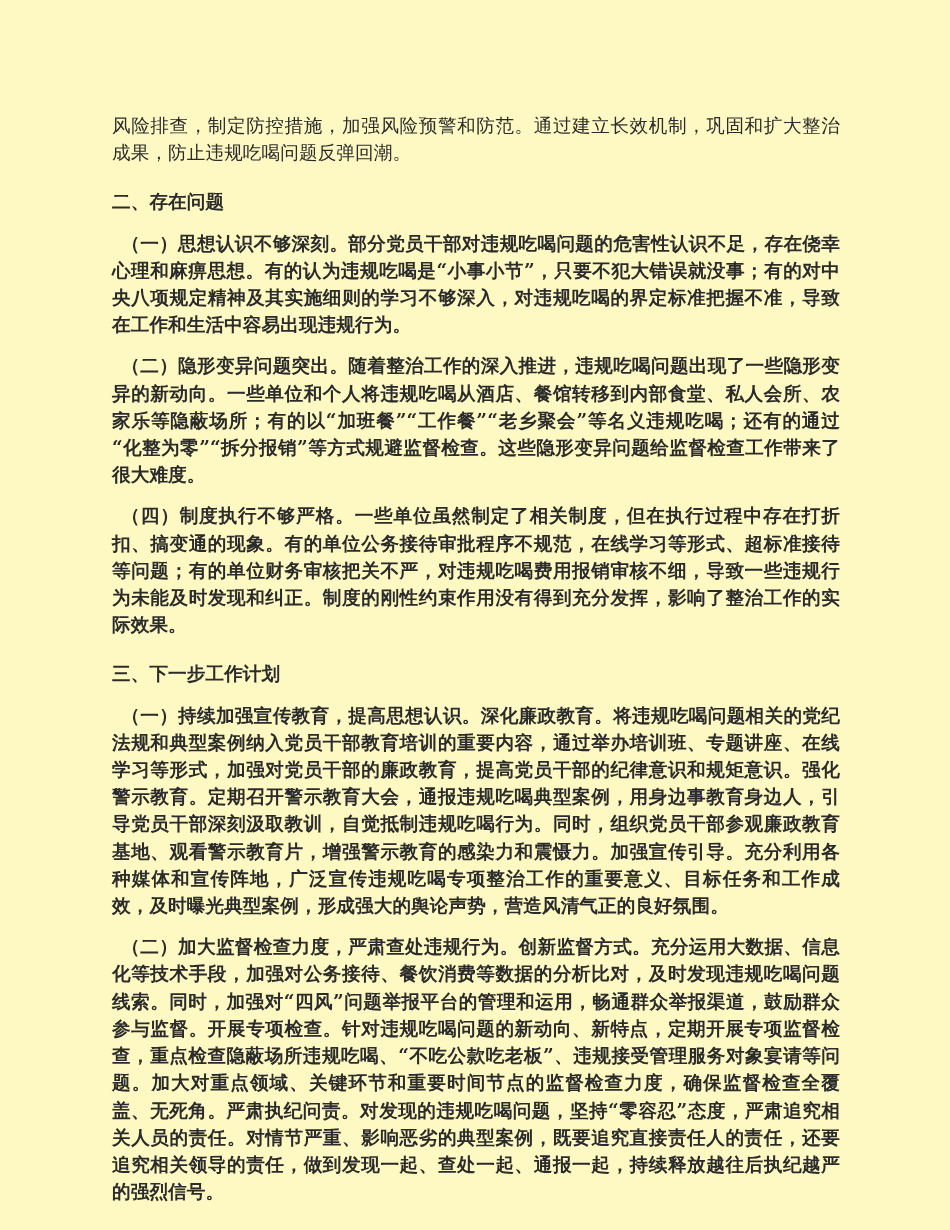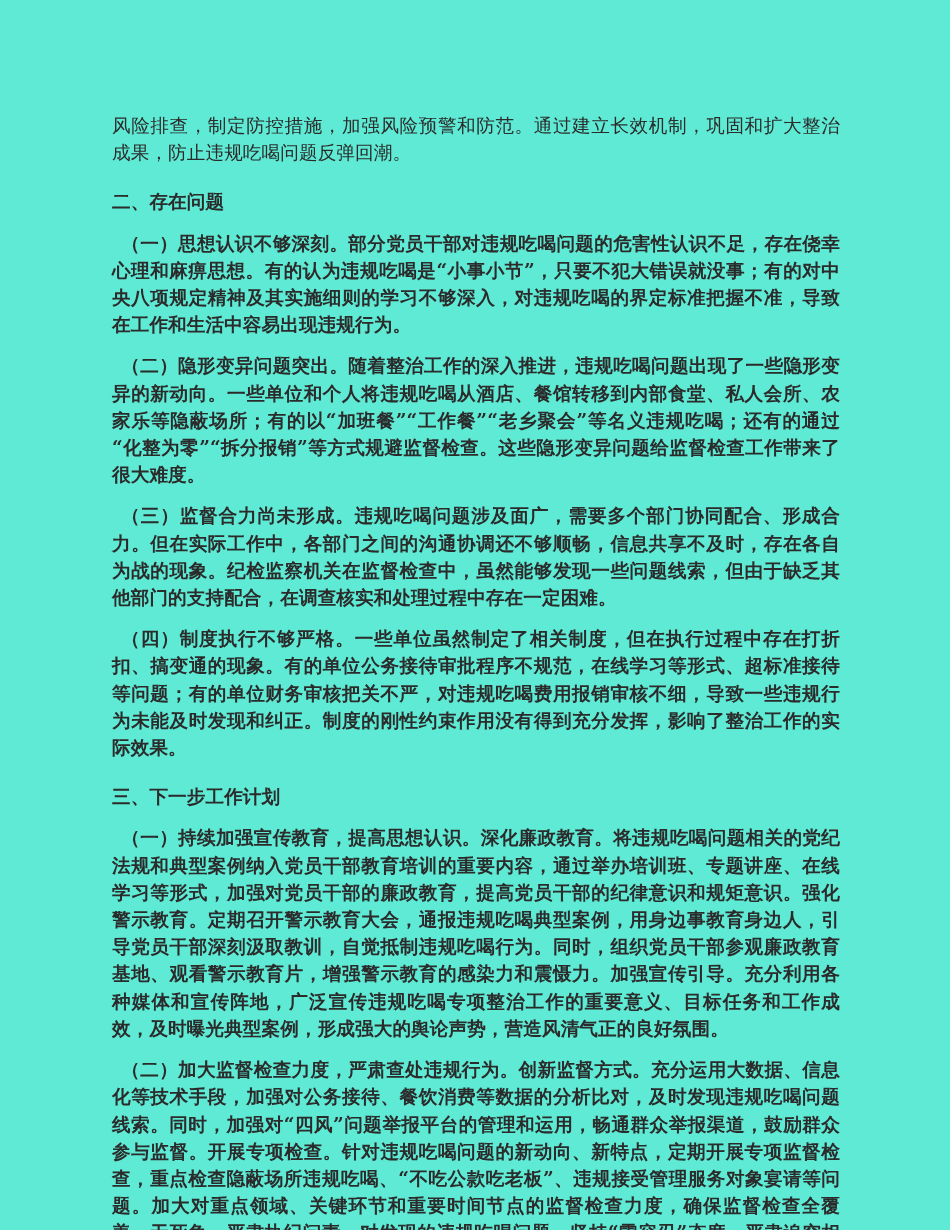--- a/index.html
+++ b/index.html
@@ -14,21 +14,21 @@
     overflow: hidden;
     font-family: "DejaVu Serif", "Liberation Serif", serif;
     color: #2b2b2b;
     -webkit-font-smoothing: antialiased;
   }
 
   .page {
     box-sizing: border-box;
     width: 950px;
     height: 1230px;
-    background: #5eead4;
+    background: #fef9c3;
     padding: 112px 110px 0 112px;
     position: relative;
   }
 
   .doc-body {
     width: 728px;
   }
 
   
   p.para {
@@ -76,21 +76,20 @@
   <div class="doc-body">
 
     <p class="para continued">风险排查，制定防控措施，加强风险预警和防范。通过建立长效机制，巩固和扩大整治成果，防止违规吃喝问题反弹回潮。</p>
 
     <h2 class="heading">二、存在问题</h2>
 
     <p class="para indented">（一）思想认识不够深刻。部分党员干部对违规吃喝问题的危害性认识不足，存在侥幸心理和麻痹思想。有的认为违规吃喝是“小事小节”，只要不犯大错误就没事；有的对中央八项规定精神及其实施细则的学习不够深入，对违规吃喝的界定标准把握不准，导致在工作和生活中容易出现违规行为。</p>
 
     <p class="para indented">（二）隐形变异问题突出。随着整治工作的深入推进，违规吃喝问题出现了一些隐形变异的新动向。一些单位和个人将违规吃喝从酒店、餐馆转移到内部食堂、私人会所、农家乐等隐蔽场所；有的以“加班餐”“工作餐”“老乡聚会”等名义违规吃喝；还有的通过“化整为零”“拆分报销”等方式规避监督检查。这些隐形变异问题给监督检查工作带来了很大难度。</p>
 
-    <p class="para indented">（三）监督合力尚未形成。违规吃喝问题涉及面广，需要多个部门协同配合、形成合力。但在实际工作中，各部门之间的沟通协调还不够顺畅，信息共享不及时，存在各自为战的现象。纪检监察机关在监督检查中，虽然能够发现一些问题线索，但由于缺乏其他部门的支持配合，在调查核实和处理过程中存在一定困难。</p>
 
     <p class="para indented">（四）制度执行不够严格。一些单位虽然制定了相关制度，但在执行过程中存在打折扣、搞变通的现象。有的单位公务接待审批程序不规范，在线学习等形式、超标准接待等问题；有的单位财务审核把关不严，对违规吃喝费用报销审核不细，导致一些违规行为未能及时发现和纠正。制度的刚性约束作用没有得到充分发挥，影响了整治工作的实际效果。</p>
 
     <h2 class="heading">三、下一步工作计划</h2>
 
     <p class="para indented">（一）持续加强宣传教育，提高思想认识。深化廉政教育。将违规吃喝问题相关的党纪法规和典型案例纳入党员干部教育培训的重要内容，通过举办培训班、专题讲座、在线学习等形式，加强对党员干部的廉政教育，提高党员干部的纪律意识和规矩意识。强化警示教育。定期召开警示教育大会，通报违规吃喝典型案例，用身边事教育身边人，引导党员干部深刻汲取教训，自觉抵制违规吃喝行为。同时，组织党员干部参观廉政教育基地、观看警示教育片，增强警示教育的感染力和震慑力。加强宣传引导。充分利用各种媒体和宣传阵地，广泛宣传违规吃喝专项整治工作的重要意义、目标任务和工作成效，及时曝光典型案例，形成强大的舆论声势，营造风清气正的良好氛围。</p>
 
     <p class="para indented">（二）加大监督检查力度，严肃查处违规行为。创新监督方式。充分运用大数据、信息化等技术手段，加强对公务接待、餐饮消费等数据的分析比对，及时发现违规吃喝问题线索。同时，加强对“四风”问题举报平台的管理和运用，畅通群众举报渠道，鼓励群众参与监督。开展专项检查。针对违规吃喝问题的新动向、新特点，定期开展专项监督检查，重点检查隐蔽场所违规吃喝、“不吃公款吃老板”、违规接受管理服务对象宴请等问题。加大对重点领域、关键环节和重要时间节点的监督检查力度，确保监督检查全覆盖、无死角。严肃执纪问责。对发现的违规吃喝问题，坚持“零容忍”态度，严肃追究相关人员的责任。对情节严重、影响恶劣的典型案例，既要追究直接责任人的责任，还要追究相关领导的责任，做到发现一起、查处一起、通报一起，持续释放越往后执纪越严的强烈信号。</p>
 
   </div>

